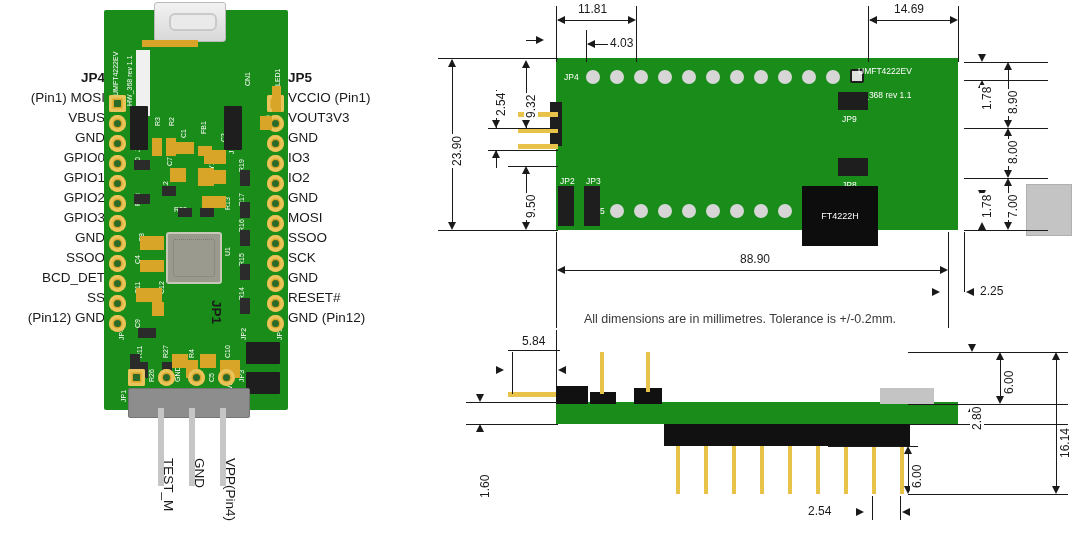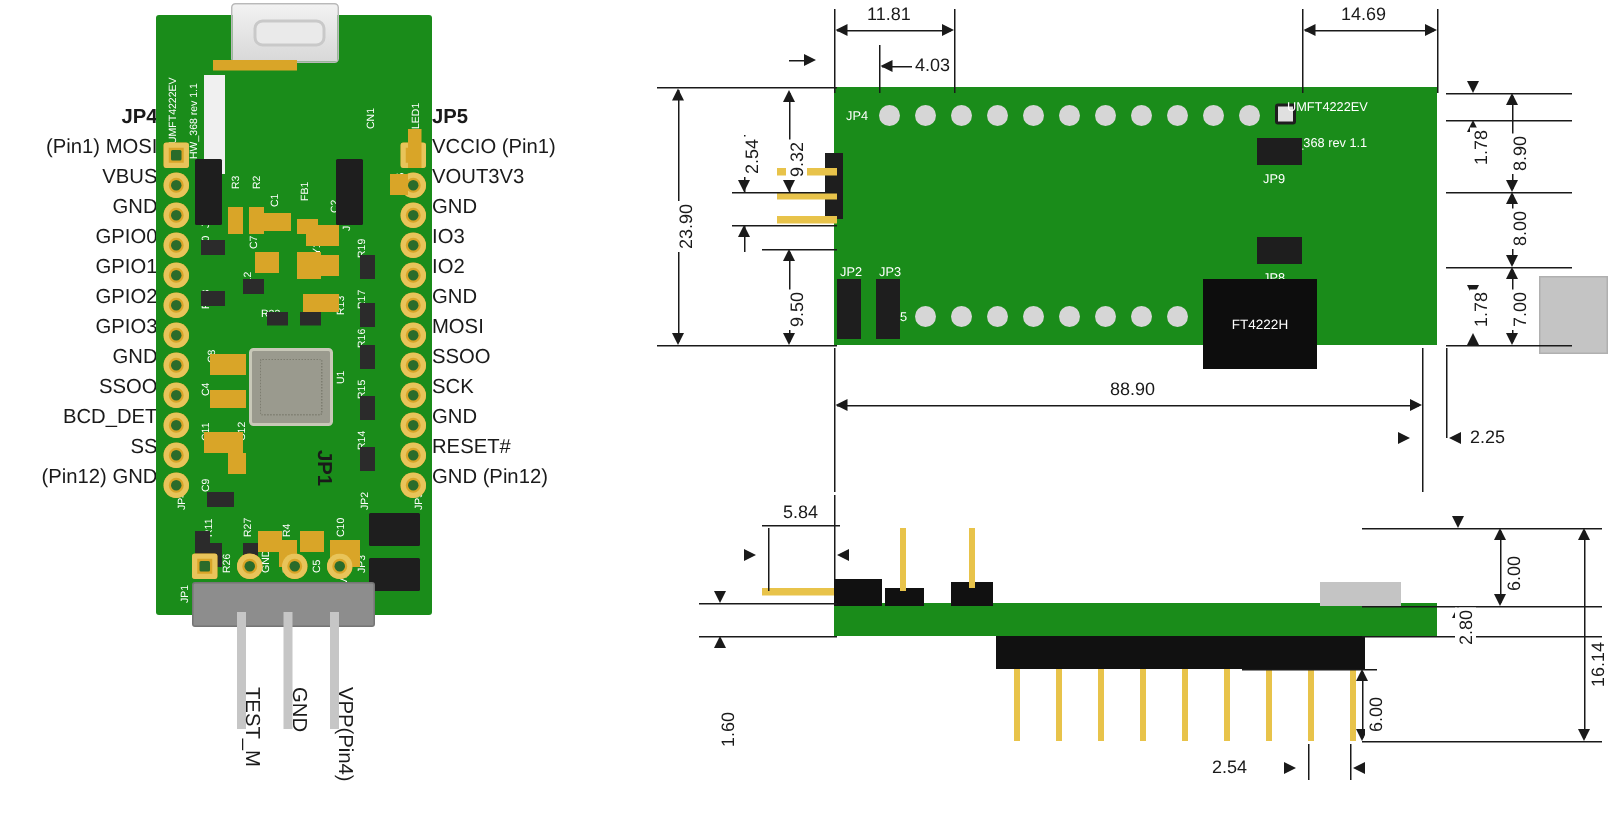--- a/index.html
+++ b/index.html
@@ -482,20 +482,21 @@
     <div class="ext-line vl" style="left:556px; top:232px; height:60px;"></div>
     <div class="ext-line hl" style="left:150px; top:270px; width:388px;"></div>
     <div class="arrow l" style="left:149px; top:266px;"></div>
     <div class="arrow r" style="left:532px; top:266px;"></div>
     <div class="dim-txt" style="left:330px; top:252px;">88.90</div>
 
     <div class="arrow r" style="left:524px; top:288px;"></div>
     <div class="arrow l" style="left:558px; top:288px;"></div>
     <div class="dim-txt" style="left:570px; top:284px;">2.25</div>
 
+    <div class="note">All dimensions are in millimetres. Tolerance is +/-0.2mm.</div>
 
     <div class="board-side"></div>
 
     <div class="sv-blk" style="left:148px; top:386px; width:32px; height:18px;"></div>
     <div class="sv-blk" style="left:182px; top:392px; width:26px; height:12px;"></div>
     <div class="sv-blk" style="left:226px; top:388px; width:28px; height:16px;"></div>
     <div class="goldpin" style="left:100px; top:392px; width:48px; height:5px;"></div>
     <div class="sv-pin" style="left:192px; top:352px; height:42px;"></div>
     <div class="sv-pin" style="left:238px; top:352px; height:40px;"></div>
 

